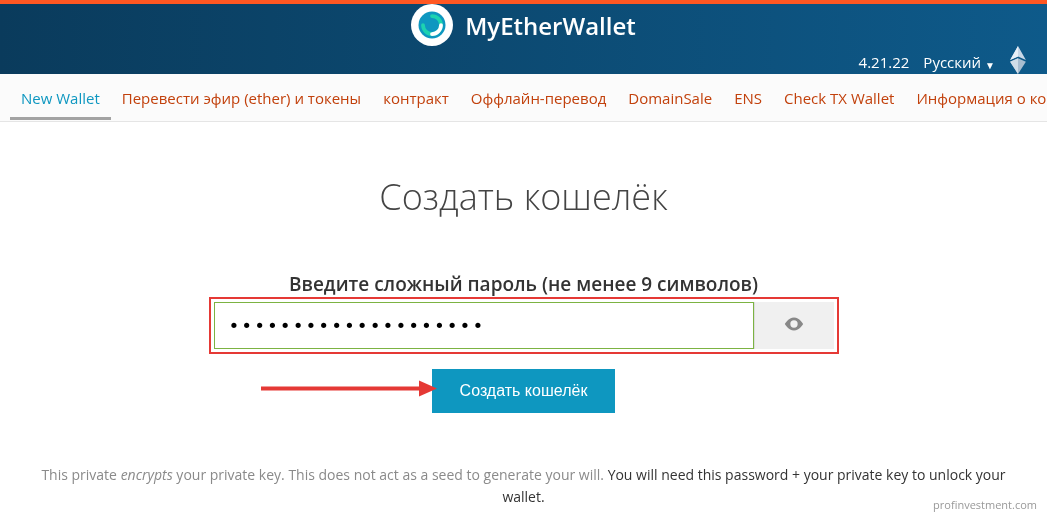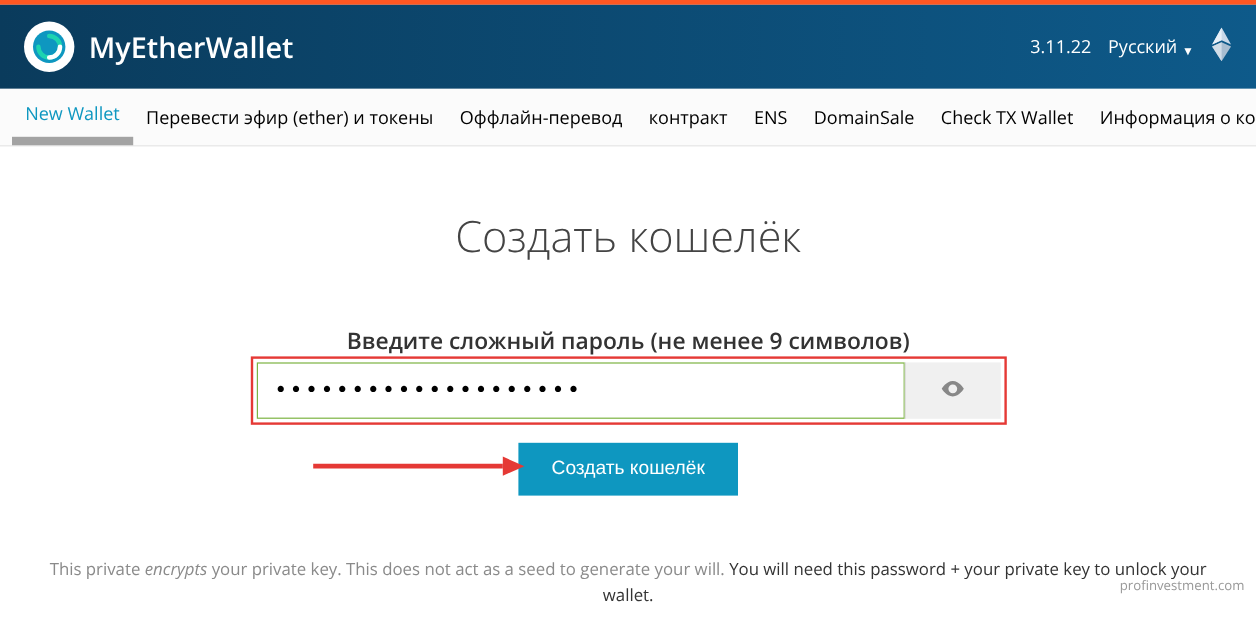--- a/index.html
+++ b/index.html
@@ -1,92 +1,92 @@
 <!DOCTYPE html>
 <html><head>
   <meta charset="utf-8">
   <style>
     * { box-sizing: border-box; margin: 0; padding: 0; }
     body { font-family: 'Open Sans', 'Segoe UI', Tahoma, sans-serif; background: #fff; color: #333; }
     
     .topbar { height: 4px; background: #ff5722; }
     
-    .header { background: linear-gradient(to right, #0a3b5c, #0e5a8a); height: 70px; display: flex; align-items: center; padding: 0 20px; color: #fff; }
+    .header { background: linear-gradient(to right, #0a3b5c, #0e5a8a); height: 70px; display: flex; align-items: center; padding: 0 20px; color: #fff; flex-direction: column; }
     .logo-wrap { display: flex; align-items: center; gap: 12px; }
     .logo-icon { width: 42px; height: 42px; border-radius: 50%; background: #fff; display: flex; align-items: center; justify-content: center; }
     .logo-icon svg { width: 30px; height: 30px; }
     .logo-text { font-size: 24px; font-weight: 600; color: #fff; }
     .header-right { margin-left: auto; display: flex; align-items: center; gap: 14px; font-size: 15px; }
     .lang { display: flex; align-items: flex-end; gap: 4px; cursor: pointer; }
     .caret { font-size: 10px; }
     .eth-icon { width: 18px; height: 28px; }
     
     .nav { background: #fbfbfb; border-bottom: 1px solid #e5e5e5; padding: 0 10px; display: flex; align-items: center; gap: 0; height: 48px; overflow: hidden; white-space: nowrap; }
-    .nav-item { color: #000000; font-size: 15px; padding: 12px 11px; cursor: pointer; display: flex; align-items: center; gap: 6px; }
-    .nav-item.active { color: #0e97c0; border-bottom: 8px solid #a3a3a3; padding-bottom: 9px; }
+    .nav-item { color: #c2410c; font-size: 15px; padding: 12px 11px; cursor: pointer; display: flex; align-items: center; gap: 6px; }
+    .nav-item.active { color: #0e97c0; border-bottom: 3px solid #a3a3a3; padding-bottom: 9px; }
     .swap-icon { width: 18px; height: 18px; display: inline-block; }
     
     .main { text-align: center; padding: 50px 20px 30px; }
     .page-title { font-size: 36px; font-weight: 300; color: #444; margin-bottom: 50px; }
     .subtitle { font-size: 19px; font-weight: 600; color: #333; margin-bottom: 0; }
     
     .input-highlight { border: 2px solid #e53935; padding: 3px; width: 630px; margin: 0 auto 14px; display: flex; }
     .pw-input { flex: 1; border: 1px solid #7cb342; padding: 12px 14px; font-size: 18px; text-align: left; font-family: monospace; letter-spacing: 2px; outline: none; }
     .eye-btn { width: 80px; background: #f0f0f0; border: none; border-left: 1px solid #ddd; cursor: pointer; display: flex; align-items: center; justify-content: center; color: #888; }
     
     .arrow-wrap { position: relative; width: 630px; margin: 0 auto; height: 46px; display: flex; align-items: center; justify-content: center; }
     .create-btn { background: #0e97c0; color: #fff; border: none; padding: 13px 28px; font-size: 16px; cursor: pointer; }
     .arrow { position: absolute; left: 50px; top: 50%; transform: translateY(-50%); }
     
     .info { color: #8a8a8a; font-size: 14px; margin-top: 50px; line-height: 1.6; }
     .info em { }
     .info .strong { color: #333; }
     
-    .watermark { position: absolute; right: 10px; bottom: 24px; font-size: 11px; color: #999; }
+    .watermark { position: absolute; right: 10px; bottom: 8px; font-size: 11px; color: #999; }
   </style>
 </head>
 <body>
 
 <div class="topbar"></div>
 
 <header class="header">
   <div class="logo-wrap">
     <span class="logo-icon">
       <svg viewBox="0 0 40 40">
           <circle cx="20" cy="20" r="18" fill="#0e97c0"></circle>
           <path d="M20 8 A12 12 0 1 1 8 20" stroke="#1dd3b0" stroke-width="5" fill="none" stroke-linecap="round"></path>
           <path d="M32 20 A12 12 0 0 1 20 32" stroke="#fff" stroke-width="5" fill="none" stroke-linecap="round"></path>
         </svg>
     </span>
     <span class="logo-text">MyEtherWallet</span>
   </div>
   <div class="header-right">
-    <span>3.11.22</span>
+    <span>4.21.22</span>
     <span class="lang">
       <span>Русский</span>
       <span class="caret">▼</span>
     </span>
     <span>
       <svg class="eth-icon" viewBox="0 0 20 32">
           <path d="M10 0 L19 16 L10 12 L1 16 Z" fill="#c8d8e8"></path>
           <path d="M10 14 L19 18 L10 32 L1 18 Z" fill="#a8bdd0"></path>
           <path d="M10 0 L10 12 L1 16 Z" fill="#e8f0f8"></path>
           <path d="M10 14 L10 32 L1 18 Z" fill="#d0dde8"></path>
         </svg>
     </span>
   </div>
 </header>
 
 <nav class="nav">
   <div class="nav-item active">New Wallet</div>
   <div class="nav-item">Перевести эфир (ether) и токены</div>
+  <div class="nav-item">контракт</div>
   <div class="nav-item">Оффлайн-перевод</div>
-  <div class="nav-item">контракт</div>
+  <div class="nav-item">DomainSale</div>
   <div class="nav-item">ENS</div>
-  <div class="nav-item">DomainSale</div>
   <div class="nav-item">Check TX Wallet</div>
   <div class="nav-item">Информация о кошельк</div>
 </nav>
 
 <main class="main">
   <h1 class="page-title">Создать кошелёк</h1>
   <div class="subtitle">Введите сложный пароль (не менее 9 символов)</div>
 
   <div class="input-highlight">
     <input class="pw-input" type="text" value="••••••••••••••••••••" style="">

